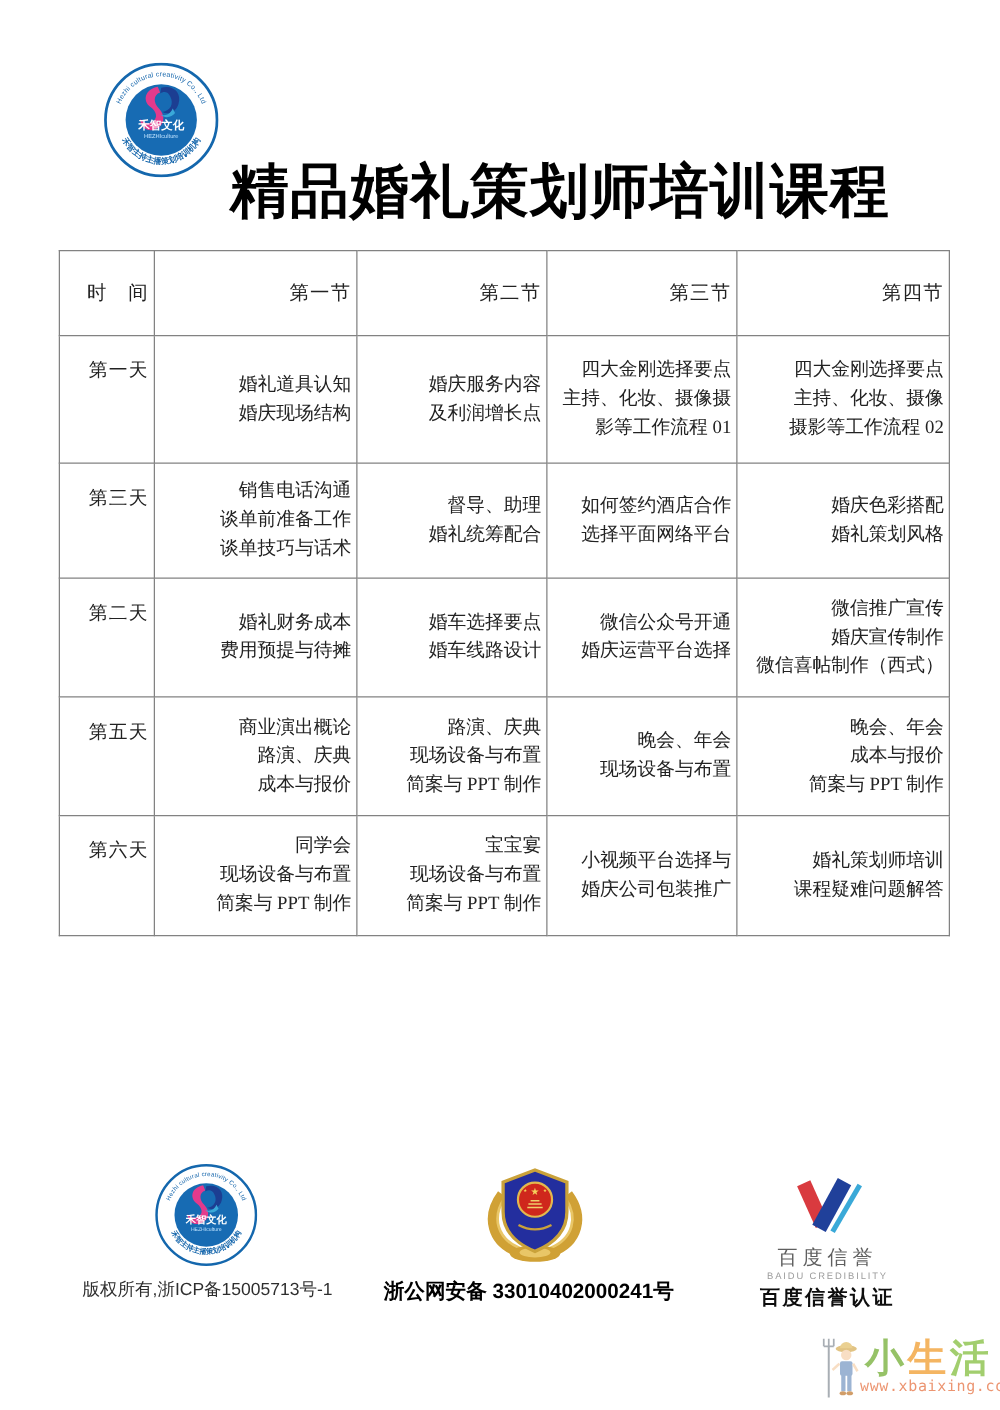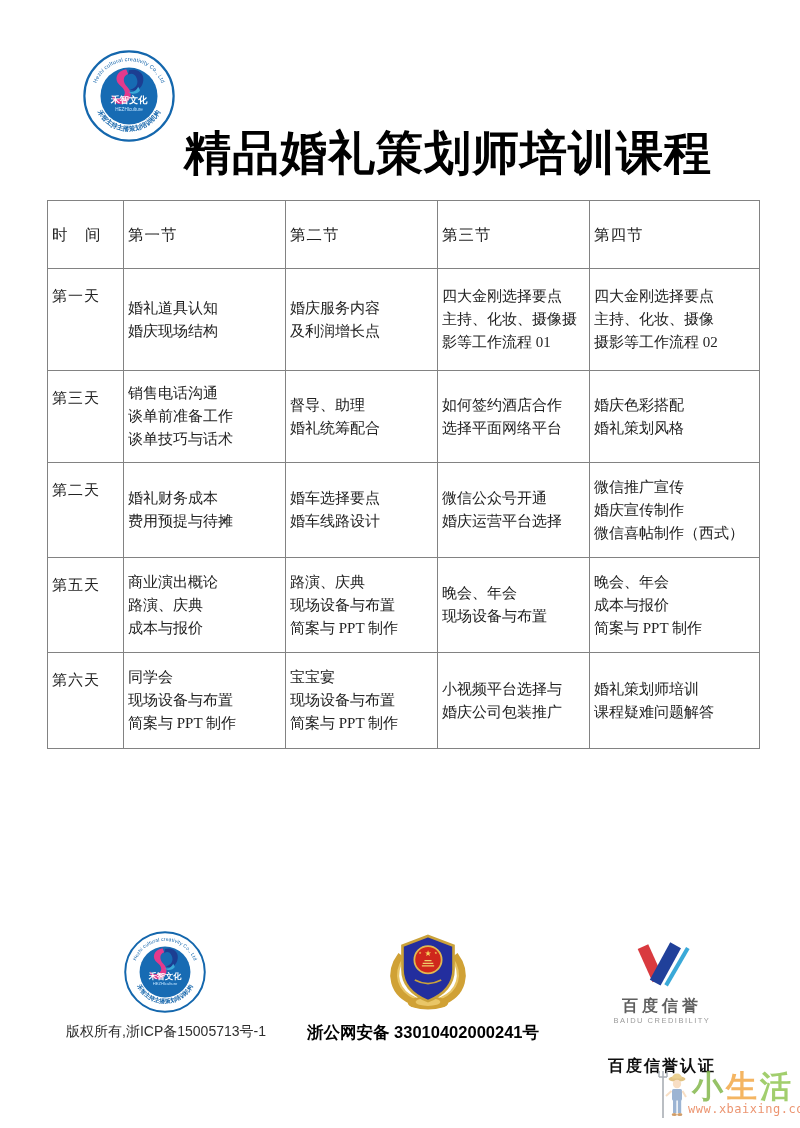--- a/index.html
+++ b/index.html
@@ -9,45 +9,45 @@
   
   .hz-logo{position:absolute;}
   .hz-logo-header{left:83px;top:50px;width:92px;height:92px;}
   .page-title{position:absolute;left:184px;top:82px;font-size:47px;font-weight:700;
               letter-spacing:1px;color:#000;white-space:nowrap;margin-top:40px;}
 
   
   table.course{position:absolute;left:47px;top:200px;width:712px;border-collapse:collapse;
                table-layout:fixed;font-size:15px;color:#222;}
   table.course td,table.course th{border:1px solid #828282;padding:2px 4px;
-               font-weight:normal;vertical-align:middle;text-align:left;line-height:23px;}
+               font-weight:normal;vertical-align:middle;text-align:right;line-height:23px;}
   table.course thead tr{height:68px;}
   table.course thead th{font-size:15.5px;letter-spacing:1px;}
   table.course td.day{vertical-align:top;padding-top:17px;letter-spacing:1px;font-family:Liberation Mono, monospace;}
   table.course tbody tr:nth-child(1){height:102px;}
   table.course tbody tr:nth-child(2){height:92px;}
   table.course tbody tr:nth-child(3){height:95px;}
   table.course tbody tr:nth-child(4){height:95px;}
   table.course tbody tr:nth-child(5){height:96px;}
   table.course tbody tr:nth-child(6){height:130px;}
 
   
   .hz-logo-footer{left:124px;top:931px;width:82px;height:82px;}
   .copyright{position:absolute;left:46px;top:1023px;width:240px;text-align:center;
              font-family:"Liberation Sans", sans-serif;font-size:14px;color:#2e2e2e;}
   .police-badge{position:absolute;left:384px;top:926px;width:88px;height:86px;}
   .police-text{position:absolute;left:298px;top:1022px;width:250px;text-align:center;
                font-family:"Liberation Sans", sans-serif;font-size:16.5px;font-weight:700;color:#000;}
   .baidu-logo{position:absolute;left:628px;top:940px;width:68px;height:50px;}
   .baidu-cn{position:absolute;left:592px;top:996px;width:140px;text-align:center;
-            font-family:"Liberation Sans", sans-serif;font-size:16px;color:#5f5f5f;letter-spacing:4px;font-weight:bold;}
+            font-family:"Liberation Sans", sans-serif;font-size:16px;color:#5f5f5f;letter-spacing:4px;}
   .baidu-en{position:absolute;left:592px;top:1016px;width:140px;text-align:center;
             font-family:"Liberation Sans", sans-serif;font-size:7.5px;color:#9b9b9b;letter-spacing:1.5px;}
   .baidu-cert{position:absolute;left:582px;top:1028px;width:160px;text-align:center;
-            font-family:"Liberation Sans", sans-serif;font-size:16px;font-weight:700;color:#0d0d0d;letter-spacing:2px;margin-top:28px;}
+            font-family:"Liberation Sans", sans-serif;font-size:16px;font-weight:700;color:#0d0d0d;letter-spacing:2px;}
 
   
   .wm-farmer{position:absolute;left:656px;top:1070px;width:34px;height:52px;opacity:.85;}
   .wm-name{position:absolute;left:692px;top:1066px;font-size:31px;font-weight:700;
            font-family:"Liberation Sans", sans-serif;letter-spacing:3px;opacity:.8;white-space:nowrap;}
   .wm-url{position:absolute;left:688px;top:1102px;font-family:"DejaVu Sans Mono", monospace;
           font-size:12px;color:#ea8a62;opacity:.9;letter-spacing:.5px;white-space:nowrap;}
 
   svg text{font-family:"Liberation Sans", sans-serif;}
 </style>

